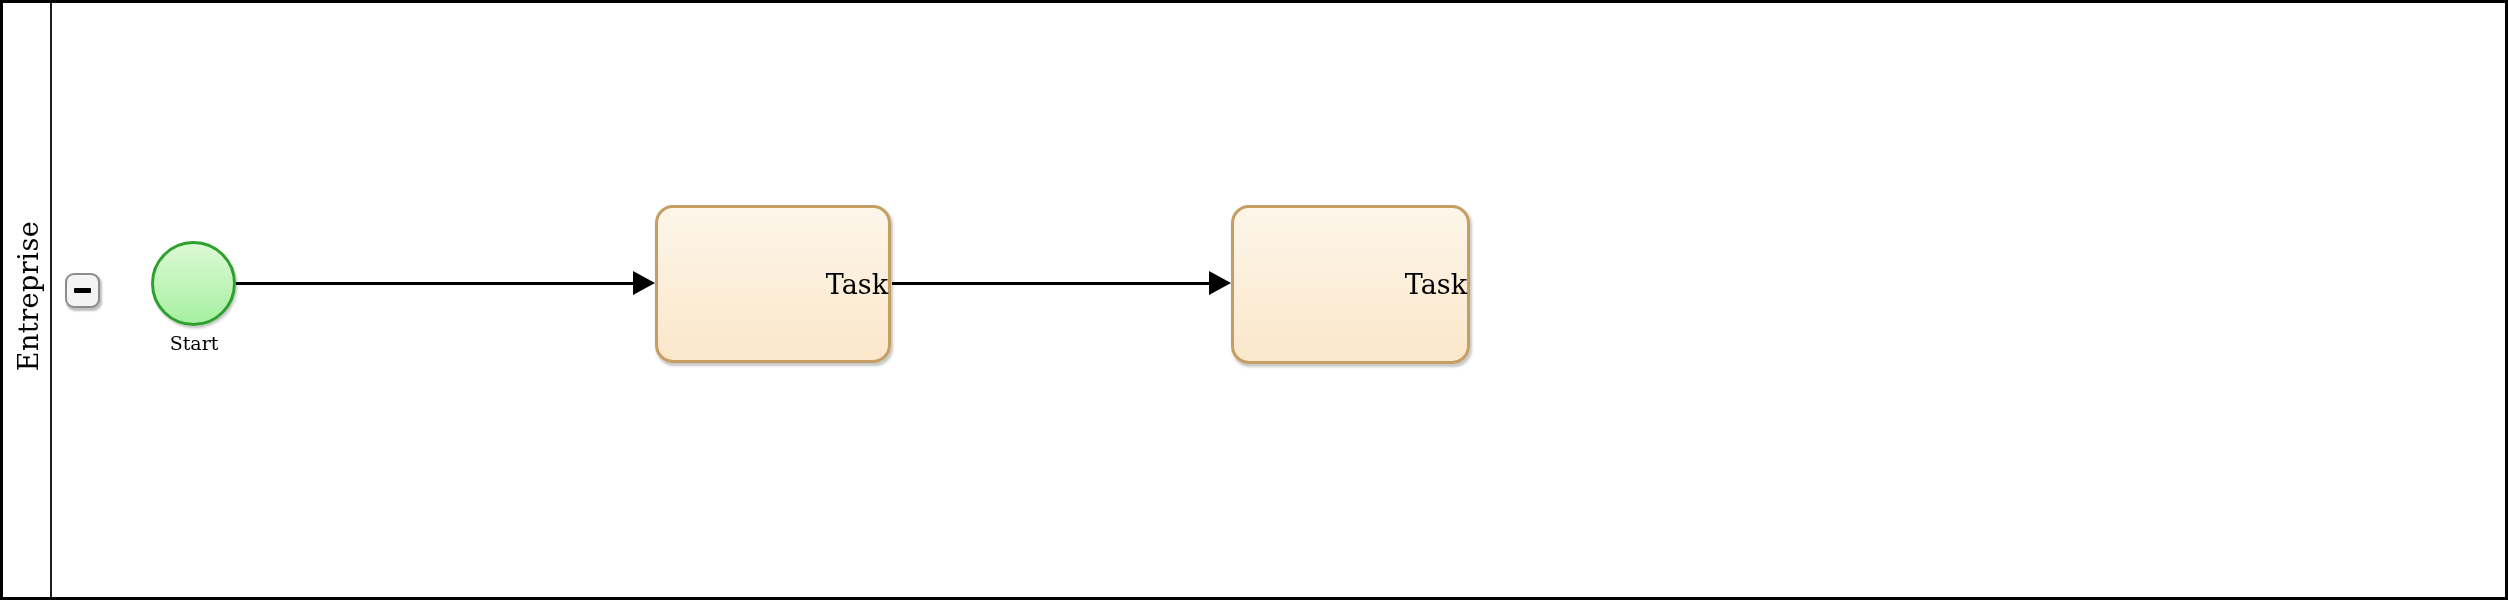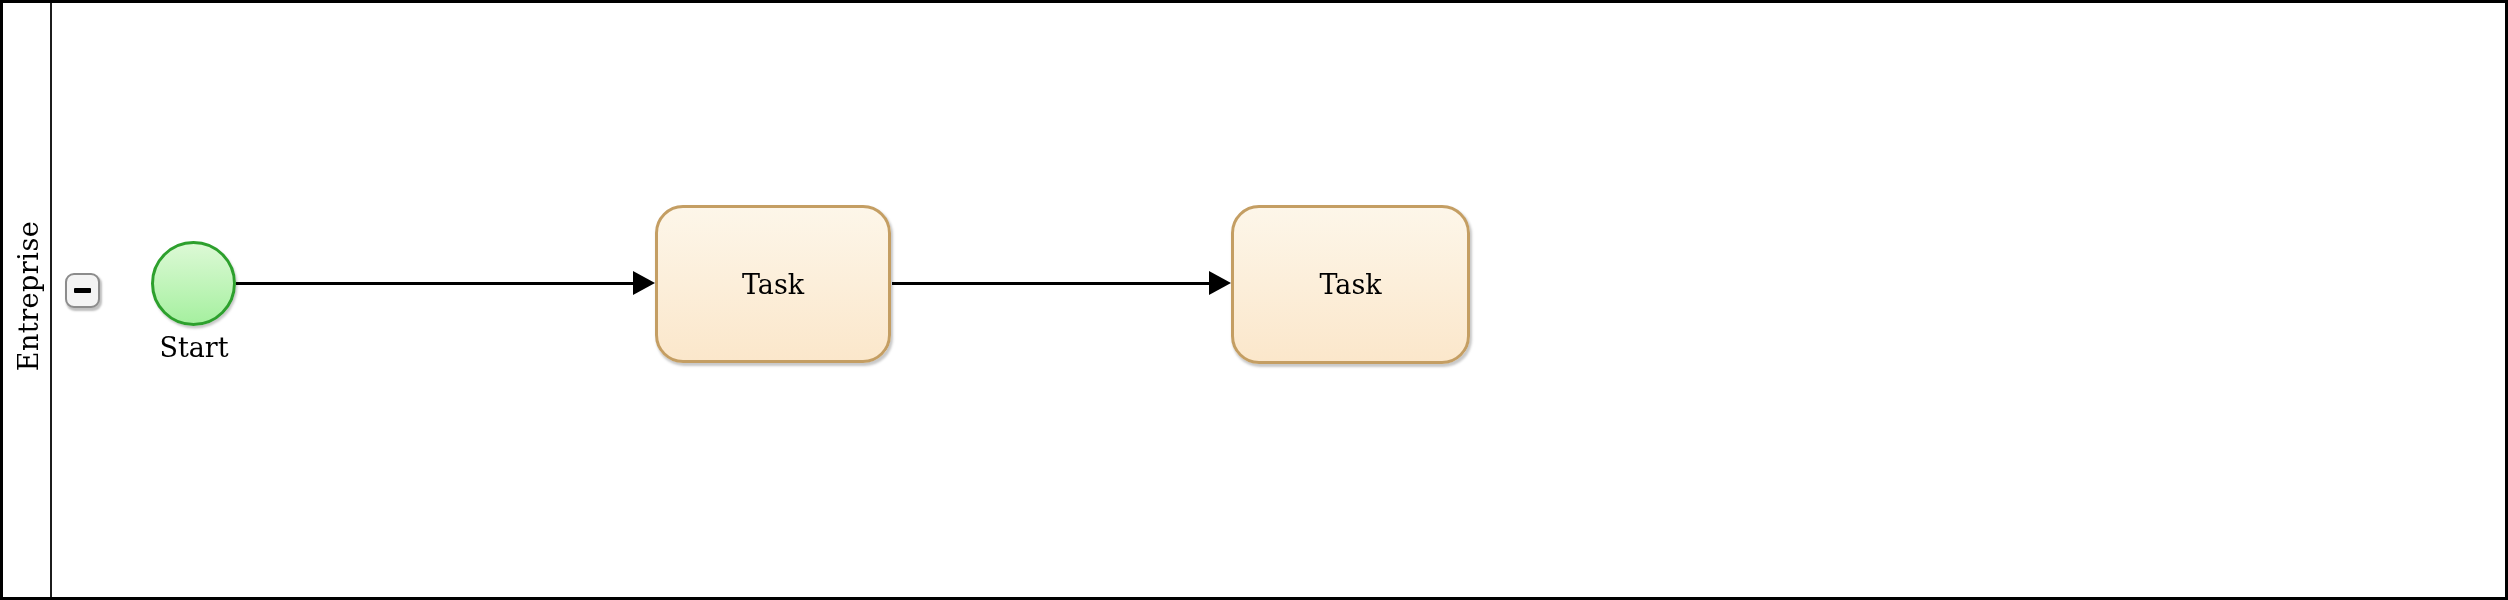--- a/index.html
+++ b/index.html
@@ -27,28 +27,28 @@
                   cursor: pointer; padding: 0; }
   .minus-bar { width: 17px; height: 5px; background: #000; border-radius: 1px; }
 
   
   .start-event { position: absolute; left: 148px; top: 238px; width: 85px; height: 85px;
                  border-radius: 50%;
                  border: 3px solid #2da02d;
                  background: linear-gradient(#dcf9d5, #a6f0a0);
                  box-shadow: 1.5px 2.5px 2.5px rgba(0,0,0,0.22); }
   .start-label { position: absolute; left: 191px; top: 329px; transform: translateX(-50%);
-                 font-size: 27px; white-space: nowrap; text-align: right; }
+                 font-size: 19px; white-space: nowrap; text-align: right; }
 
   
   .task { position: absolute; height: 158px; width: 236px;
-          border: 3px solid #c49e63; border-radius: 28px;
+          border: 3px solid #c49e63; border-radius: 18px;
           background: linear-gradient(#fdf6e9, #fbe7cb);
           box-shadow: 1.5px 2.5px 2.5px rgba(0,0,0,0.22);
-          display: flex; align-items: center; justify-content: center;
+          display: flex; align-items: center; justify-content: flex-end;
           font-size: 27px; cursor: pointer; }
   .task-1 { left: 652px; top: 202px; }
   .task-2 { left: 1228px; top: 202px; width: 239px; height: 159px; }
 
   
   .flow { position: absolute; }
   .flow-line { position: absolute; height: 3px; background: #000; top: 279px; }
   .flow-head { position: absolute; width: 0; height: 0; top: 268px;
                border-top: 12.5px solid transparent;
                border-bottom: 12.5px solid transparent;

